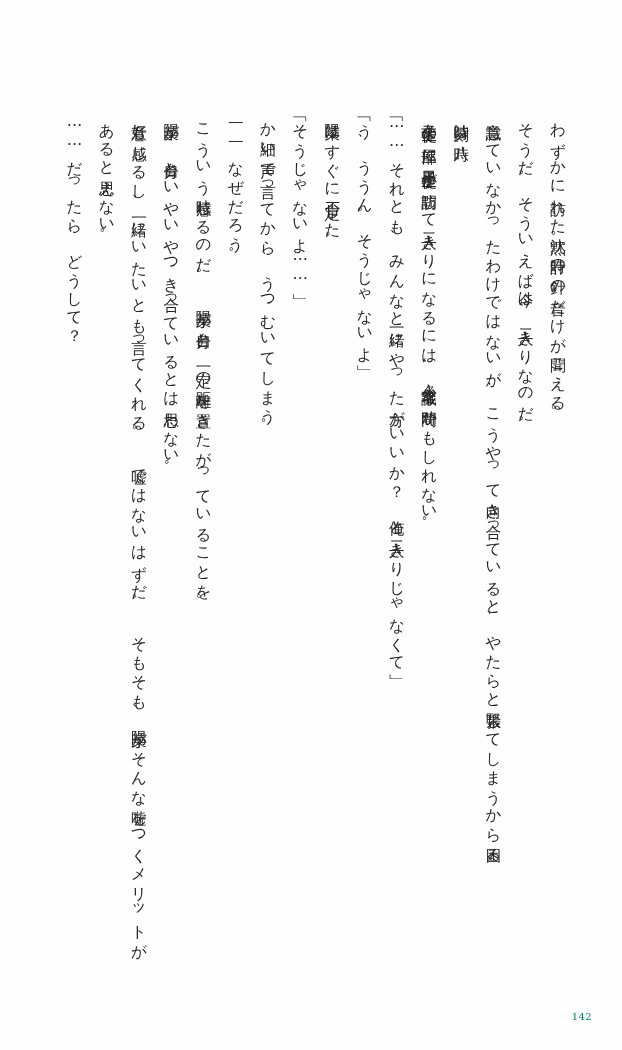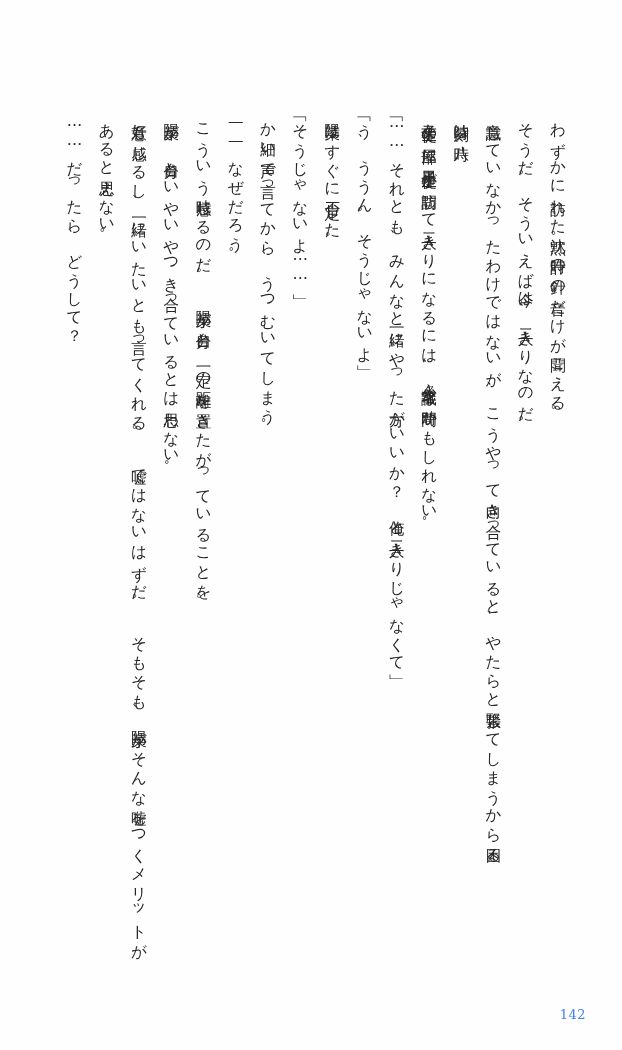--- a/index.html
+++ b/index.html
@@ -43,25 +43,25 @@
     color: #262626;
   }
 
   #text-block p {
     margin: 0;
     padding: 0;
   }
 
   #page-number {
     position: absolute;
-    right: 36px;
+    right: 30px;
     bottom: 28px;
-    font-size: 13px;
+    font-size: 10px;
     letter-spacing: 0.04em;
-    color: #3b82f6;
+    color: #0f766e;
     font-family: "DejaVu Serif", "Liberation Serif", serif;
   }
 </style>
 </head>
 <body>
 
 <div id="page">
 
   <div id="text-block">
     <p>わずかに訪れた沈黙。時計の針の音だけが聞こえる。</p>

